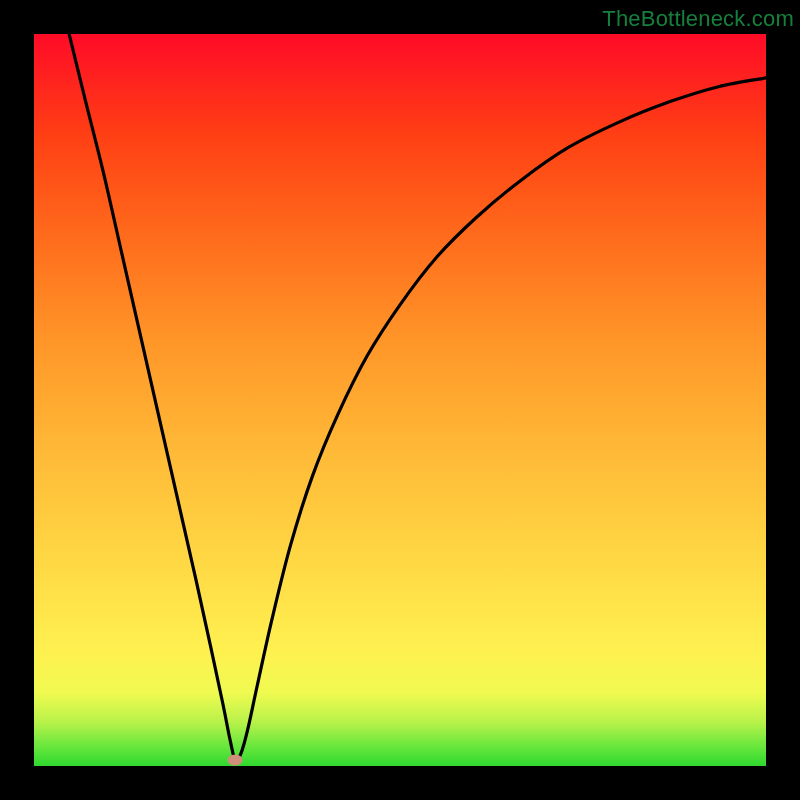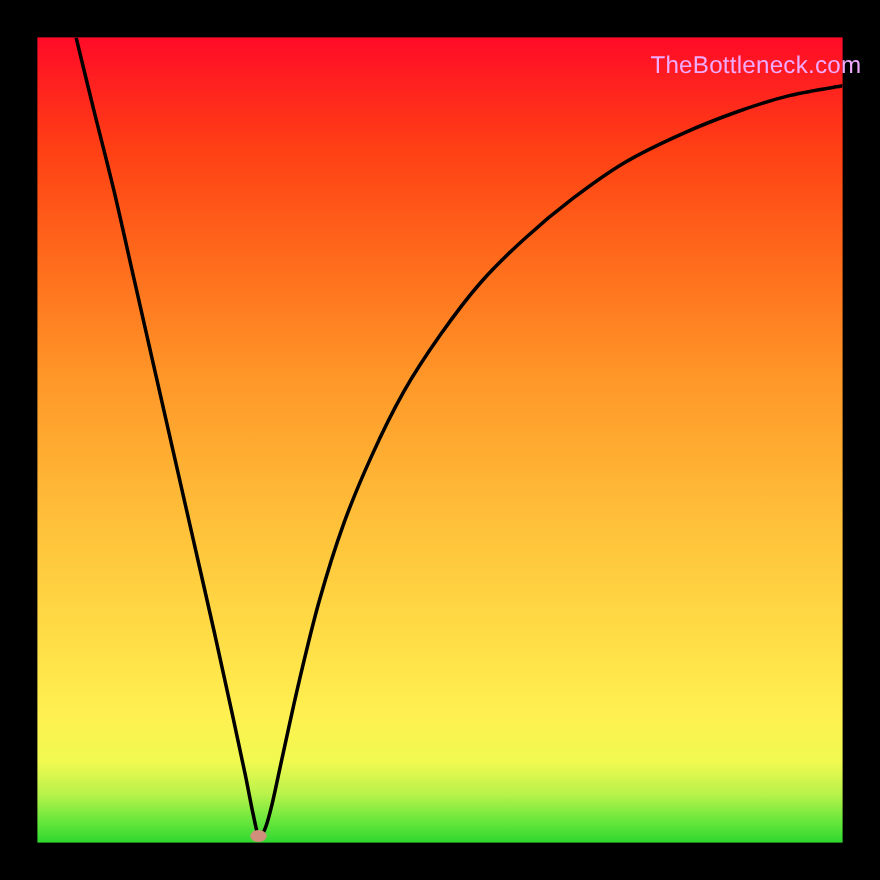--- a/index.html
+++ b/index.html
@@ -57,27 +57,26 @@
     position: absolute;
     width: 15px;
     height: 11px;
     border-radius: 50%;
     background: #cf8f7a;
     transform: translate(-50%, -50%);
   }
   .watermark {
     position: absolute;
     top: 6px;
-    right: 17px;
-    color: #f0abfc;
+    right: 6px;
+    color: #15803d;
     font-size: 22px;
     font-weight: 500;
     letter-spacing: 0.2px;
     user-select: none;
-    margin-top: 40px;
   }
 </style>
 </head>
 <body>
 
 <div class="frame">
   <div class="plot-area">
     <svg class="curve" viewBox="0 0 732 732" preserveAspectRatio="none">
       <path d="M 35.14 0.00 C 37.82 10.98, 45.51 42.70, 51.24 65.88 C 56.97 89.06, 63.44 113.46, 69.54 139.08 C 75.64 164.70, 81.74 192.76, 87.84 219.60 C 93.94 246.44, 100.04 273.28, 106.14 300.12 C 112.24 326.96, 118.34 353.80, 124.44 380.64 C 130.54 407.48, 136.64 434.32, 142.74 461.16 C 148.84 488.00, 155.31 516.06, 161.04 541.68 C 166.77 567.30, 172.51 593.53, 177.14 614.88 C 181.78 636.23, 185.68 654.53, 188.86 669.78 C 192.03 685.03, 194.10 696.99, 196.18 706.38 C 198.25 715.77, 199.47 724.07, 201.30 726.14 C 203.13 728.22, 205.08 723.95, 207.16 718.82 C 209.23 713.70, 211.06 706.62, 213.74 695.40 C 216.43 684.18, 219.23 669.78, 223.26 651.48 C 227.29 633.18, 232.41 608.78, 237.90 585.60 C 243.39 562.42, 249.49 536.19, 256.20 512.40 C 262.91 488.61, 270.23 464.82, 278.16 442.86 C 286.09 420.90, 294.63 400.77, 303.78 380.64 C 312.93 360.51, 322.69 340.38, 333.06 322.08 C 343.43 303.78, 354.41 287.31, 366.00 270.84 C 377.59 254.37, 389.79 237.90, 402.60 223.26 C 415.41 208.62, 428.83 195.81, 442.86 183.00 C 456.89 170.19, 471.53 157.99, 486.78 146.40 C 502.03 134.81, 517.89 123.22, 534.36 113.46 C 550.83 103.70, 568.52 95.53, 585.60 87.84 C 602.68 80.15, 620.37 73.20, 636.84 67.34 C 653.31 61.49, 668.56 56.61, 684.42 52.70 C 700.28 48.80, 724.07 45.38, 732.00 43.92 "></path>
     </svg>

